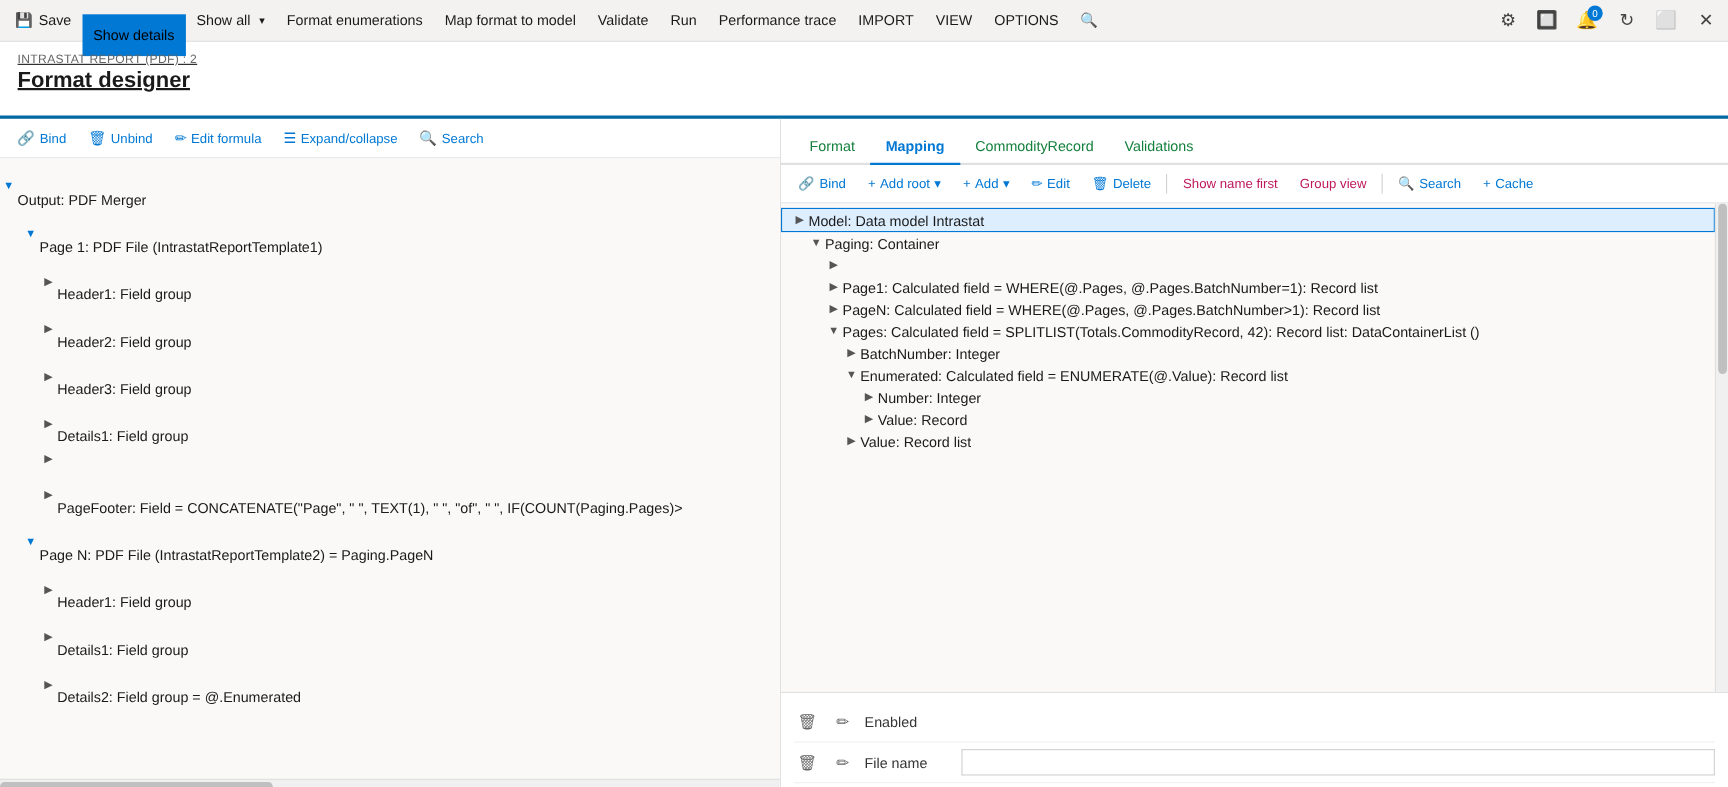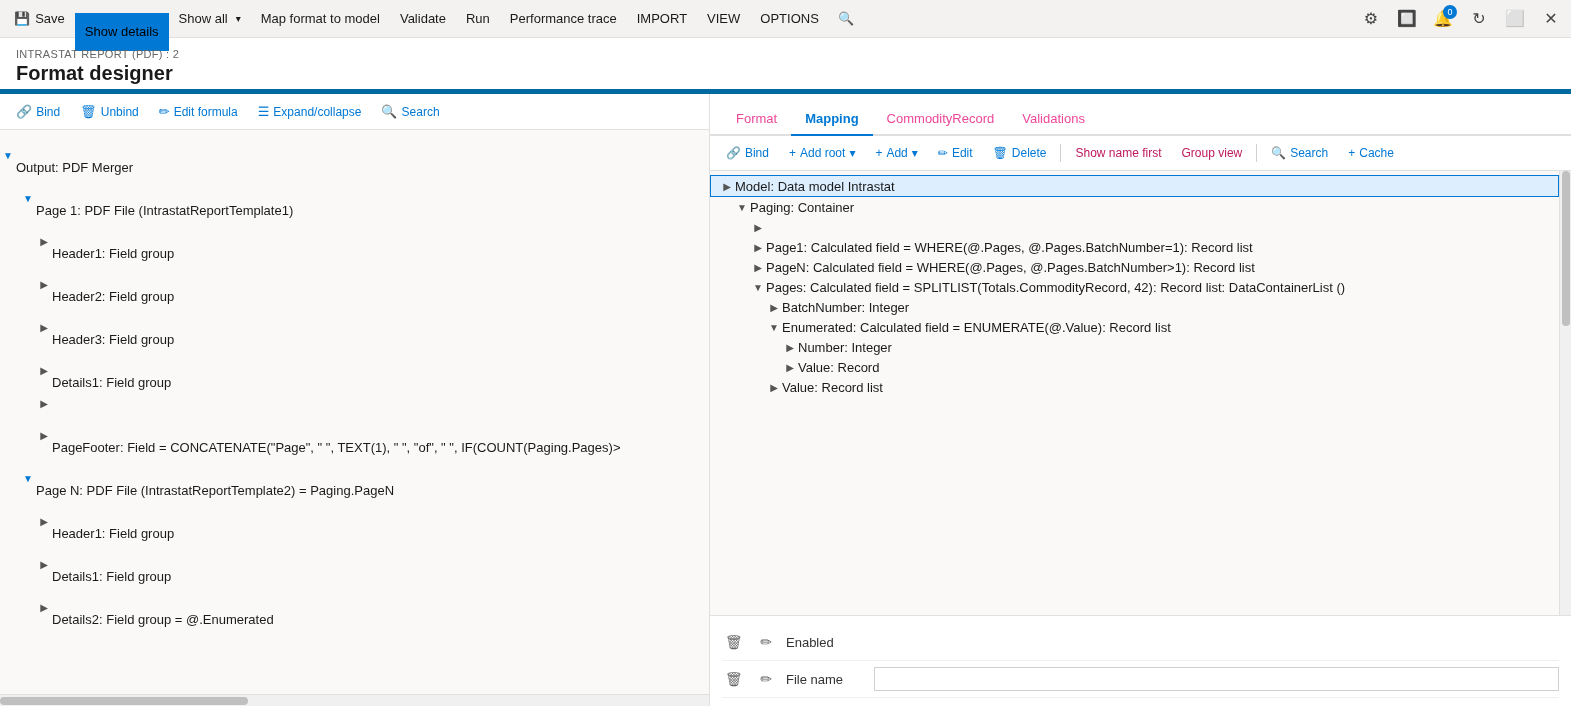--- a/index.html
+++ b/index.html
@@ -64,22 +64,23 @@
       width: 14px;
       height: 14px;
       border-radius: 50%;
       display: flex;
       align-items: center;
       justify-content: center;
     }
 
     
     .page-header {
-      padding: 10px 16px 4px;
-      border-bottom: 5px solid #0369a1;
+      padding: 10px 16px 20px;
+      border-bottom: 3px solid #0369a1;
+      text-decoration: underline;
     }
     .breadcrumb {
       font-size: 11px;
       color: #666;
       text-transform: uppercase;
       letter-spacing: 0.3px;
     }
     .page-title {
       font-size: 20px;
       font-weight: 600;
@@ -200,21 +201,21 @@
       align-items: flex-end;
       border-bottom: 2px solid #e0e0e0;
       padding: 0 12px;
       background: #fff;
       height: 42px;
     }
     .tab {
       padding: 8px 14px;
       font-size: 13px;
       cursor: pointer;
-      color: #ec4899;
+      color: #15803d;
       border-bottom: 2px solid transparent;
       margin-bottom: -2px;
     }
     .tab.active { color: #0078d4; border-bottom-color: #0078d4; font-weight: 600; }
 
     
     .right-toolbar {
       display: flex;
       align-items: center;
       gap: 4px;
@@ -342,20 +343,23 @@
 <div class="toolbar">
   <button class="toolbar-btn">
     <span>💾</span>
     <span>Save</span>
   </button>
   <button class="toolbar-btn active">
     <span>Show details</span>
   </button>
   <button class="toolbar-btn has-dropdown">
     <span>Show all</span>
+  </button>
+  <button class="toolbar-btn">
+    <span>Format enumerations</span>
   </button>
   <button class="toolbar-btn">
     <span>Map format to model</span>
   </button>
   <button class="toolbar-btn">
     <span>Validate</span>
   </button>
   <button class="toolbar-btn">
     <span>Run</span>
   </button>

